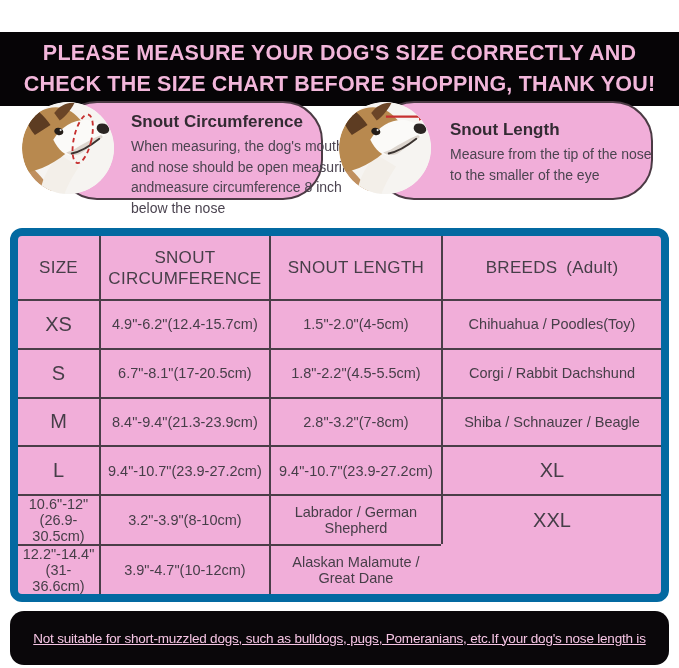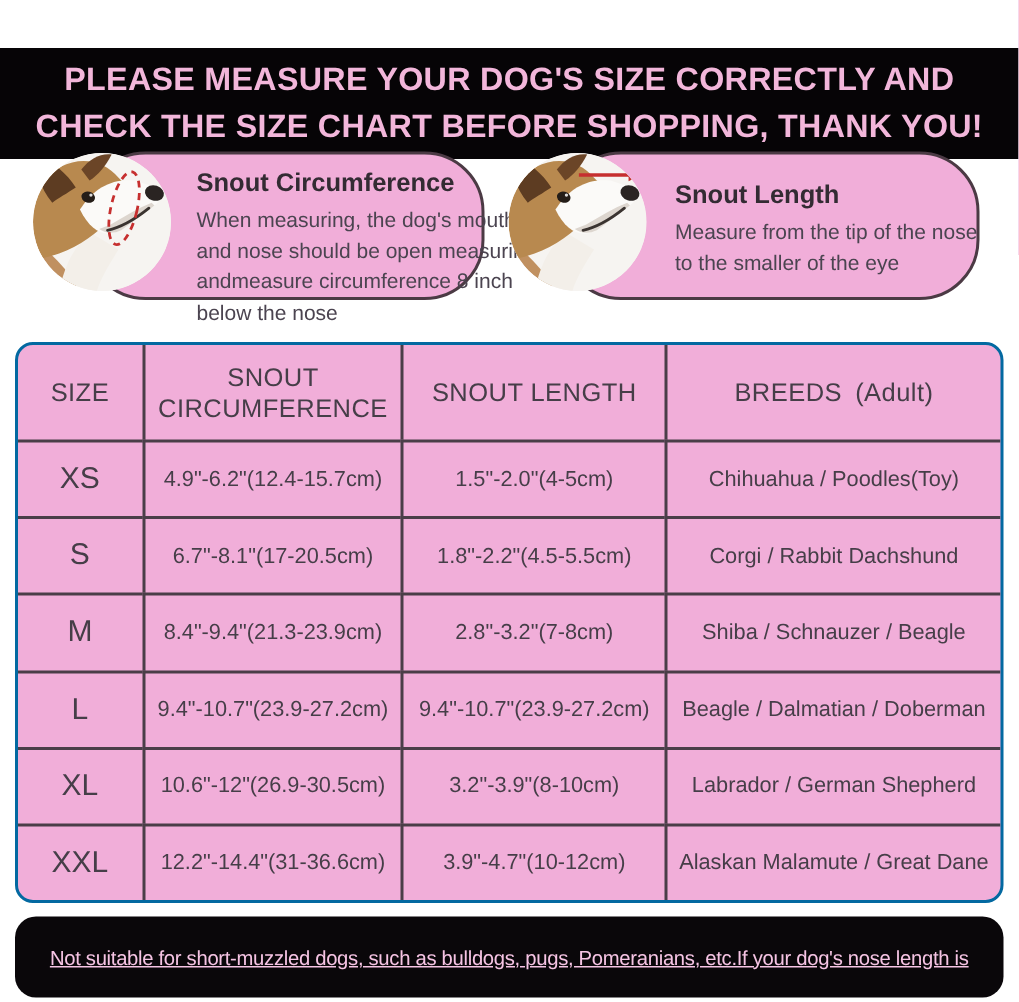--- a/index.html
+++ b/index.html
@@ -31,21 +31,21 @@
   .dog-circle{
     position:absolute;top:102px;width:92px;height:92px;border-radius:50%;
     overflow:hidden;background:#f6f4f1;z-index:5;
   }
   .dog-circle.left{left:22px;}
   .dog-circle.right{left:339px;}
   .dog-circle svg{display:block;width:92px;height:92px;}
   
   .size-table{
     position:absolute;left:10px;top:228px;width:659px;height:374px;
-    background:#f1aed9;border:2px solid #0369a1;border-radius:12px;
+    background:#f1aed9;border:8px solid #0369a1;border-radius:12px;
     box-sizing:border-box;overflow:hidden;
     display:grid;
     grid-template-columns:12.6% 26.4% 26.8% 34.2%;
     grid-template-rows:63px repeat(6,1fr);
   }
   .st-cell{
     display:flex;align-items:center;justify-content:center;text-align:center;
     color:#463e48;font-size:14.5px;
     border-left:2px solid #4a3e48;border-top:2px solid #4a3e48;
     box-sizing:border-box;padding:0 4px;
@@ -161,21 +161,20 @@
   <div class="st-cell">Corgi / Rabbit Dachshund</div>
 
   <div class="st-cell sz">M</div>
   <div class="st-cell">8.4"-9.4"(21.3-23.9cm)</div>
   <div class="st-cell">2.8"-3.2"(7-8cm)</div>
   <div class="st-cell">Shiba / Schnauzer / Beagle</div>
 
   <div class="st-cell sz">L</div>
   <div class="st-cell">9.4"-10.7"(23.9-27.2cm)</div>
   <div class="st-cell">9.4"-10.7"(23.9-27.2cm)</div>
-  <div class="st-cell">Beagle / Dalmatian / Doberman</div>
 
   <div class="st-cell sz">XL</div>
   <div class="st-cell">10.6"-12"(26.9-30.5cm)</div>
   <div class="st-cell">3.2"-3.9"(8-10cm)</div>
   <div class="st-cell">Labrador / German Shepherd</div>
 
   <div class="st-cell sz">XXL</div>
   <div class="st-cell">12.2"-14.4"(31-36.6cm)</div>
   <div class="st-cell">3.9"-4.7"(10-12cm)</div>
   <div class="st-cell">Alaskan Malamute / Great Dane</div>

